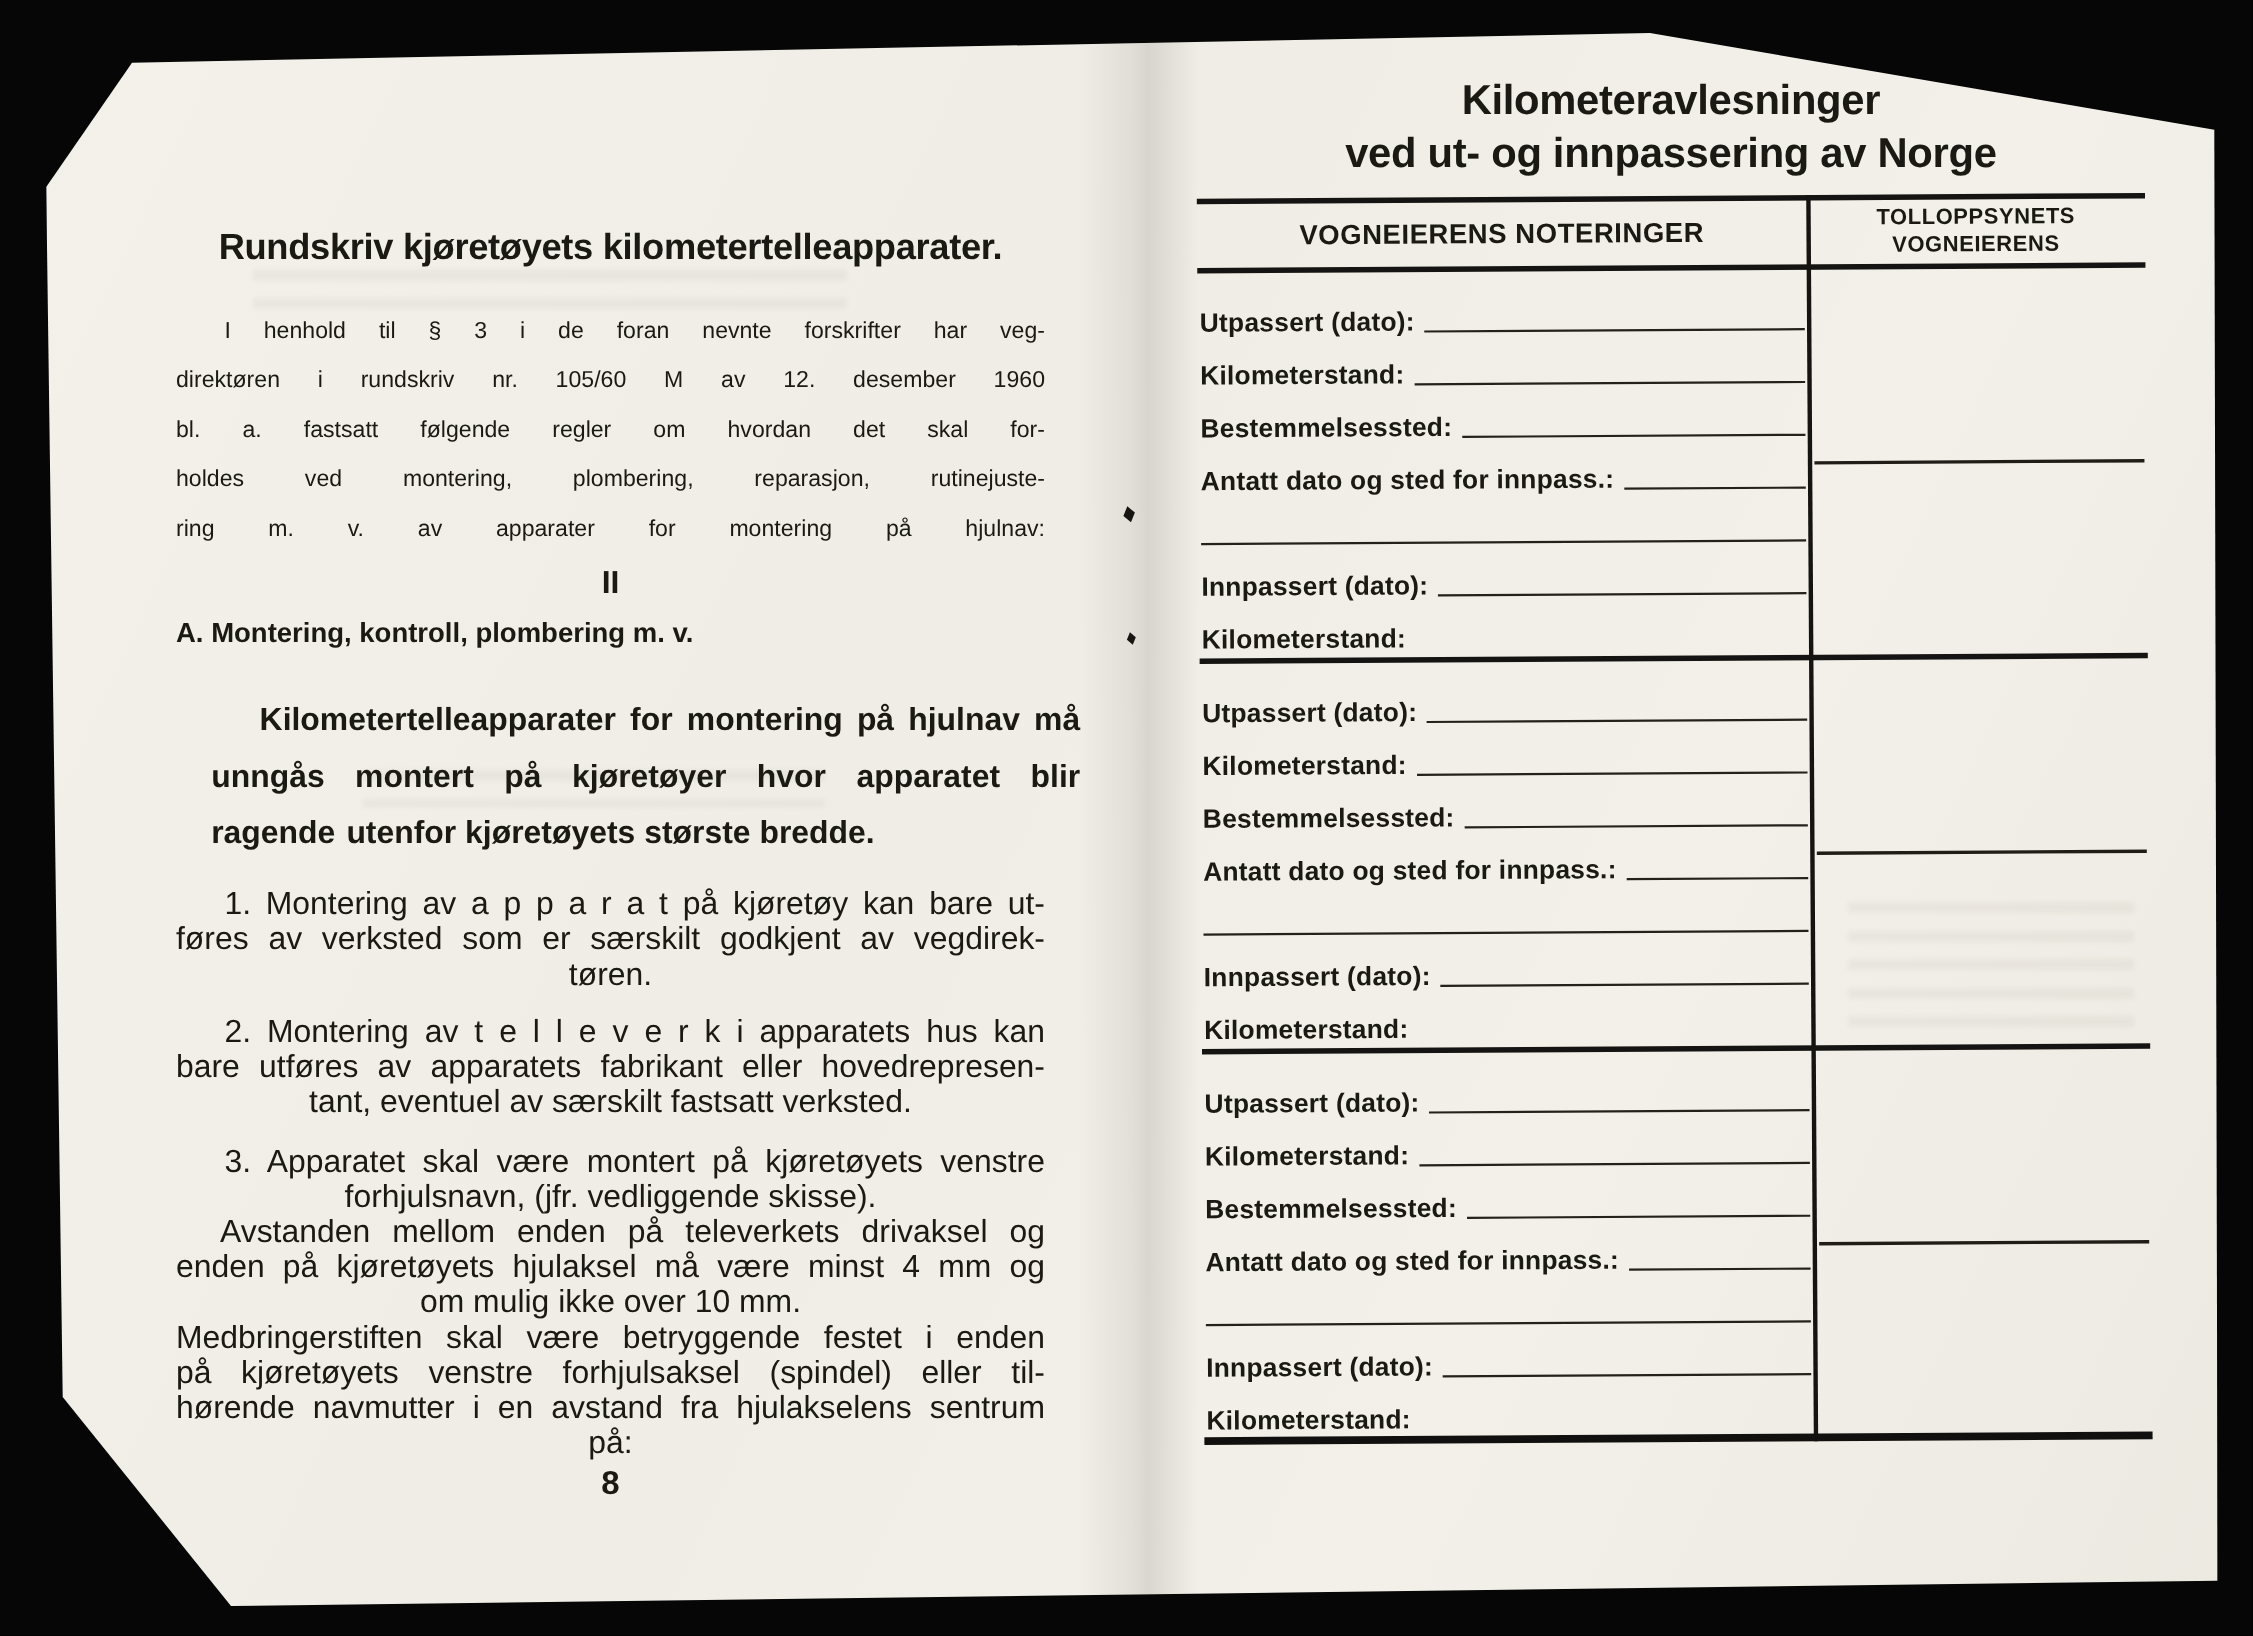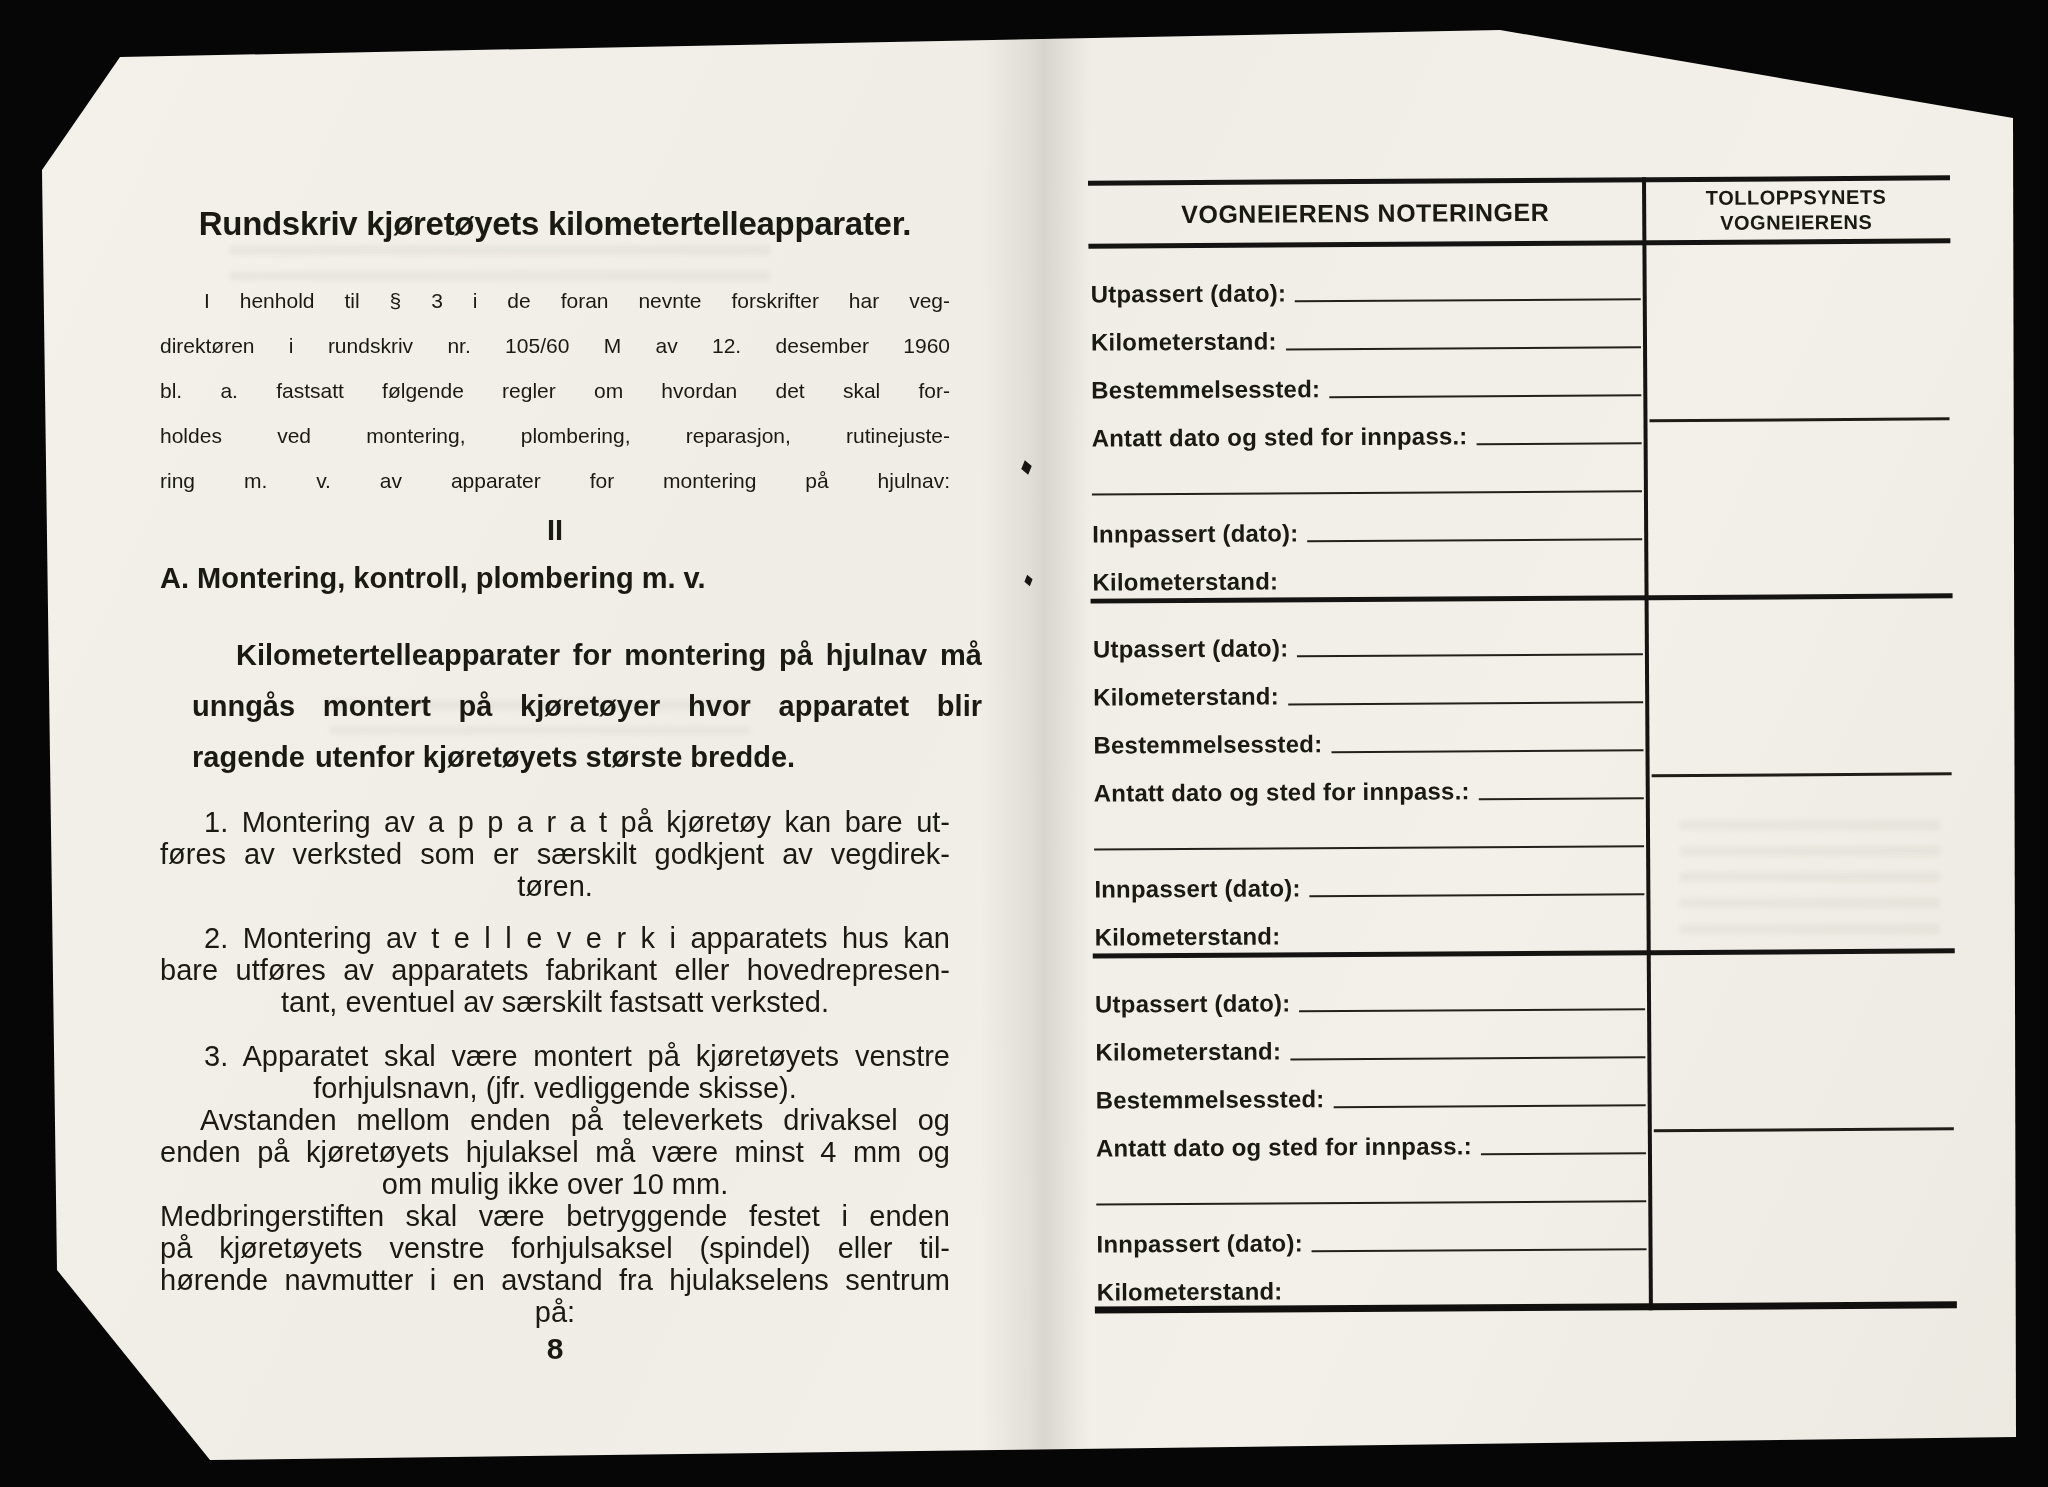--- a/index.html
+++ b/index.html
@@ -15,21 +15,21 @@
   .speck{position:absolute;width:9px;height:9px;background:#171511;transform:rotate(40deg) skewX(18deg);}
 
   
   .leftpage{position:absolute;left:160px;top:0;width:790px;}
   .lp-title{position:absolute;top:205px;width:100%;text-align:center;
             font-size:33px;font-weight:bold;letter-spacing:-.3px;}
   .just{white-space:pre-line;text-align:justify;text-align-last:justify;}
   .plain{white-space:pre-line;text-align:center;}
   .lp-p1{position:absolute;top:278px;width:100%;font-size:21px;line-height:45px;text-indent:44px;}
   .lp-numeral{position:absolute;top:514px;width:100%;text-align:center;font-size:29px;font-weight:bold;}
-  .lp-headA{position:absolute;top:562px;width:100%;font-size:29px;font-weight:bold;}
+  .lp-headA{position:absolute;top:562px;width:100%;font-size:25px;font-weight:bold;}
   .lp-lead{position:absolute;top:630px;width:100%;font-size:29px;font-weight:bold;line-height:51px;text-indent:44px;margin-left:32px;}
   .lp-lead-last{position:absolute;top:732px;width:100%;font-size:29px;font-weight:bold;line-height:51px;}
   .item{position:absolute;width:100%;font-size:29px;line-height:32px;}
   .ind{text-indent:44px;}
   .lp-pageno{position:absolute;top:1332px;width:100%;text-align:center;font-size:30px;font-weight:600;}
 
   
   .rp-title{position:absolute;left:1088px;top:68px;width:862px;text-align:center;
             font-size:38px;font-weight:bold;line-height:48px;letter-spacing:-.3px;}
   .table{position:absolute;left:1088px;top:178px;width:862px;height:1140px;
@@ -103,20 +103,24 @@
       <div class="item plain" style="top:1168px;">om mulig ikke over 10 mm.</div>
 
       <div class="item just" style="top:1200px;">Medbringerstiften skal være betryggende festet i enden
 på kjøretøyets venstre forhjulsaksel (spindel) eller til-
 hørende navmutter i en avstand fra hjulakselens sentrum</div>
       <div class="item plain" style="top:1296px;">på:</div>
 
       <div class="lp-pageno">8</div>
     </div>
 
+    <div class="rp-title">
+      <div>Kilometeravlesninger</div>
+      <div>ved ut- og innpassering av Norge</div>
+    </div>
 
     <div class="table">
       <div class="hrule rule-top"></div>
 
       <div class="thead">
         <div class="thead-left">VOGNEIERENS NOTERINGER</div>
         <div class="thead-right">
           <div>TOLLOPPSYNETS</div>
           <div>VOGNEIERENS</div>
         </div>

